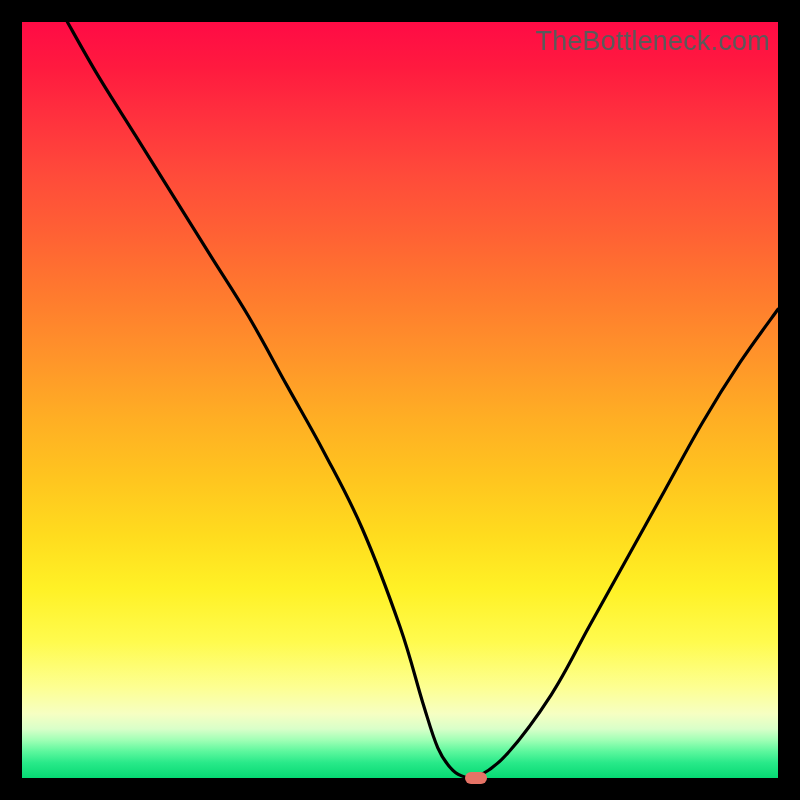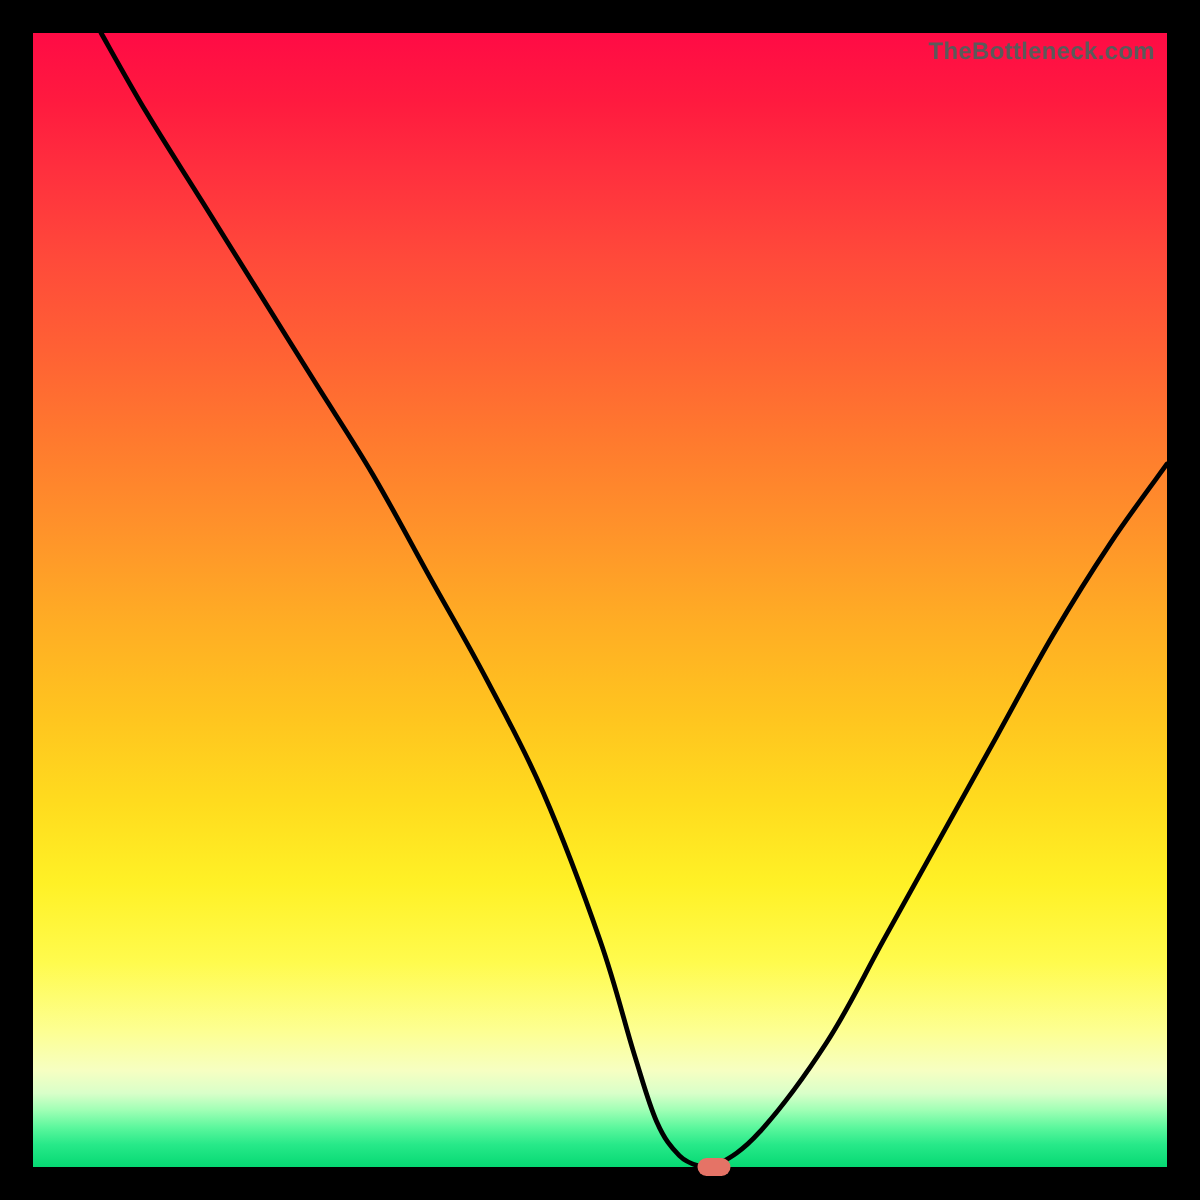--- a/index.html
+++ b/index.html
@@ -45,22 +45,22 @@
       #5cf79d 96.5%,
       #28e989 98%,
       #06d973 100%
     );
   }
   .watermark {
     position: absolute;
     top: 4px;
     right: 8px;
     color: #5a5a5a;
-    font-size: 16px;
-    font-weight: 700;
+    font-size: 27px;
+    font-weight: 400;
     letter-spacing: 0.2px;
     user-select: none;
     text-align: center;
   }
   svg.curve {
     position: absolute;
     inset: 0;
     width: 100%;
     height: 100%;
     overflow: visible;

